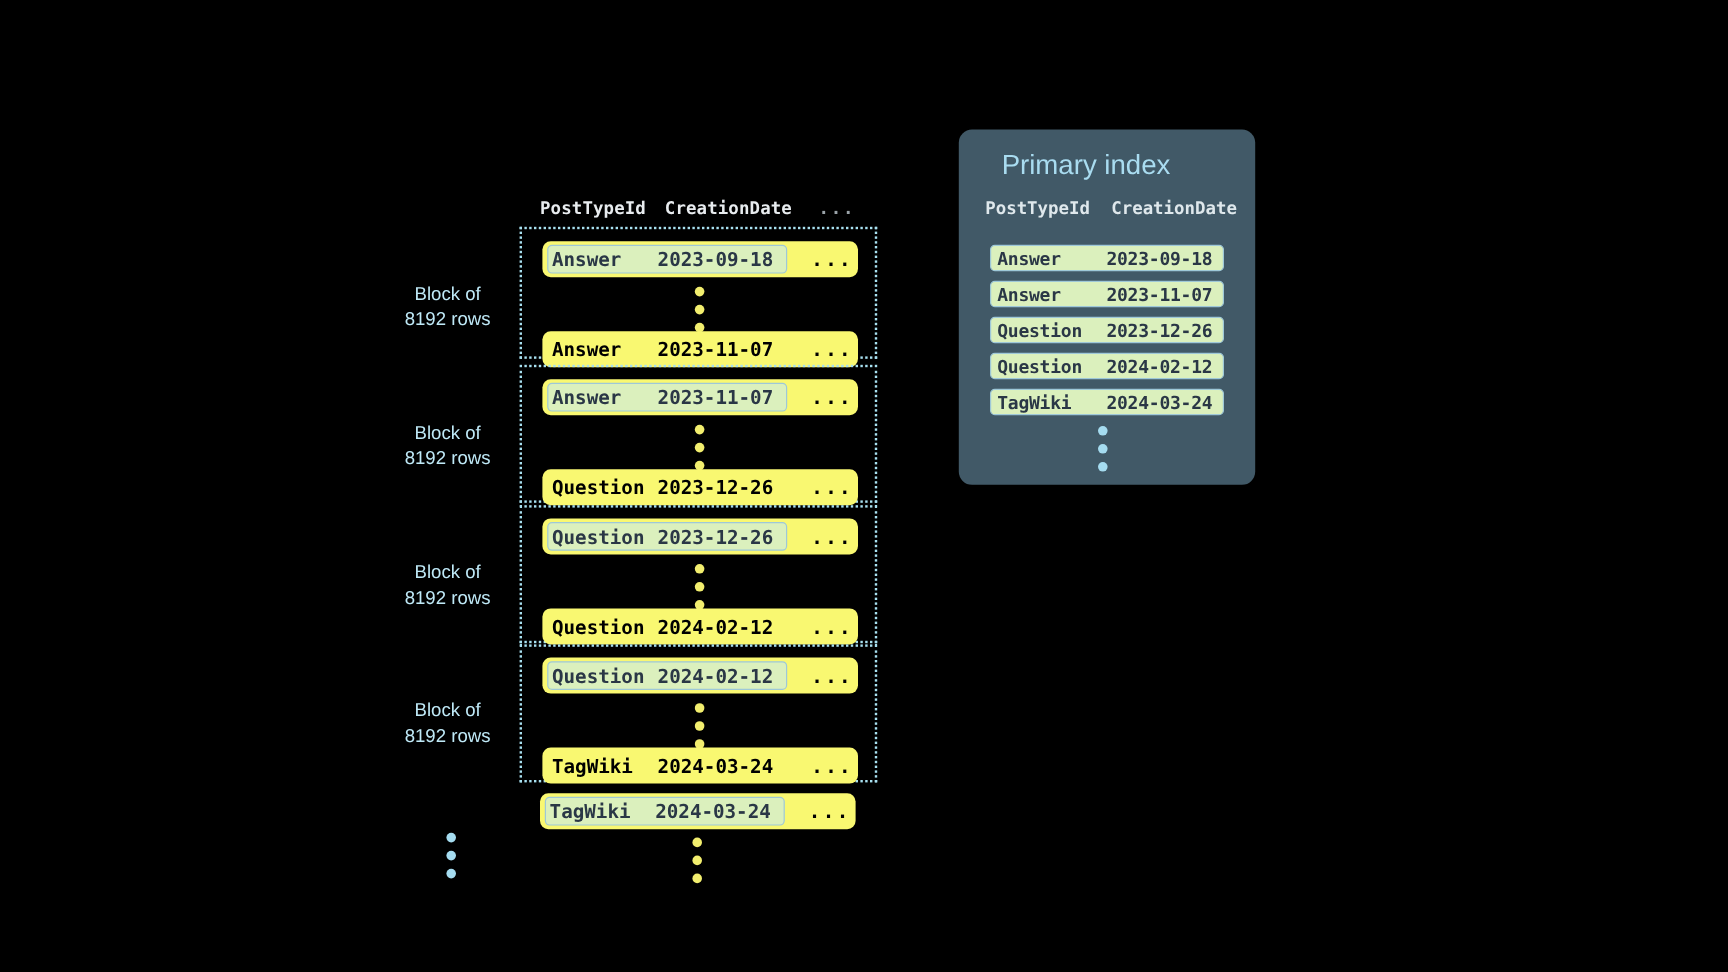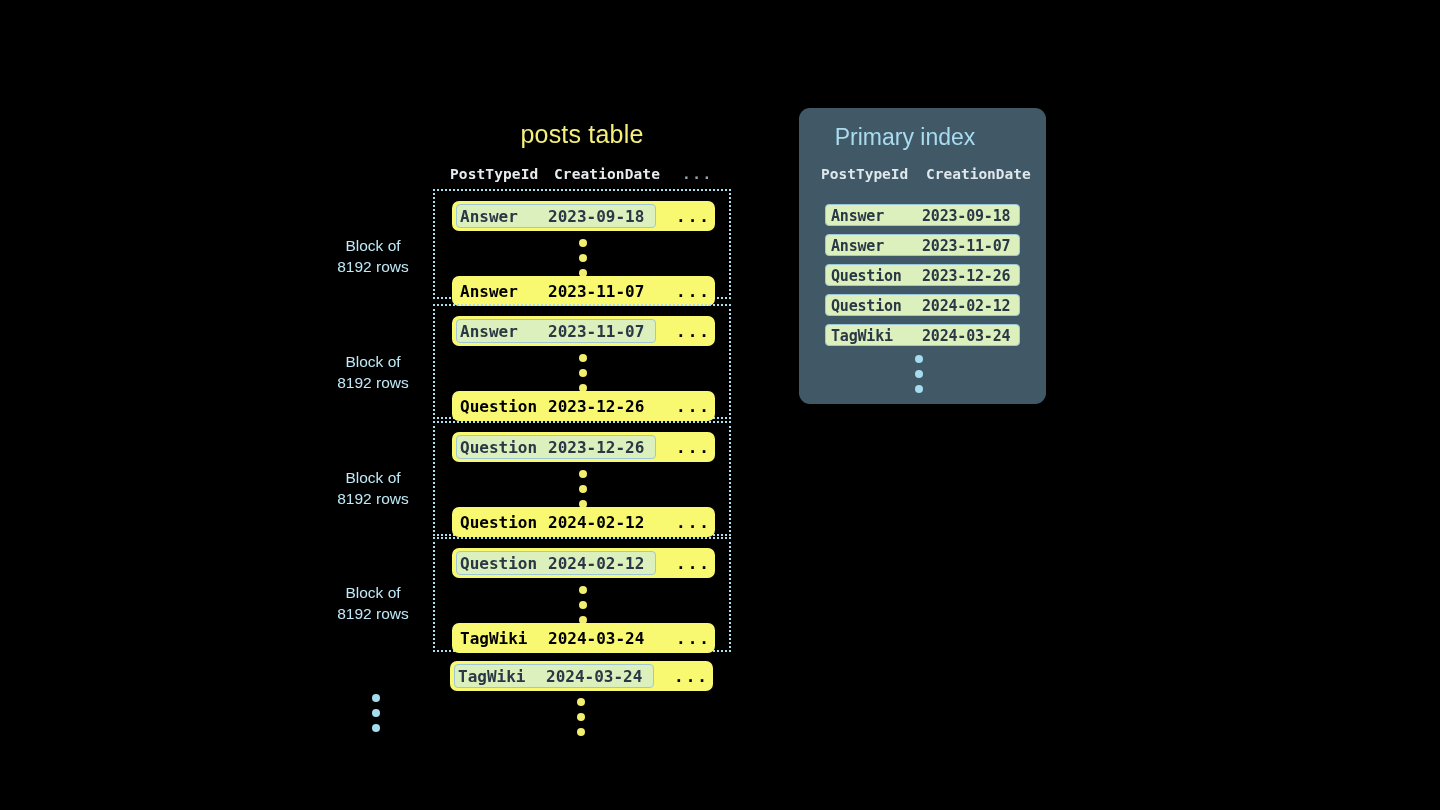--- a/index.html
+++ b/index.html
@@ -158,21 +158,20 @@
     letter-spacing: -0.2px;
   }
   .idx-row .c-type { position: absolute; left: 5px;  top: 2px; }
   .idx-row .c-date { position: absolute; left: 96px; top: 2px; }
 </style>
 </head>
 <body>
 
 <div id="posts-table">
 
-  <div id="posts-title">posts table</div>
 
   <div id="posts-header" class="mono">
     <span class="h-type">PostTypeId</span>
     <span class="h-date">CreationDate</span>
     <span class="h-more">...</span>
   </div>
 
   <div class="block" style="top:79px; height:110px;">
     <div class="row marked" style="top:10px;">
       <div class="mark"></div>

